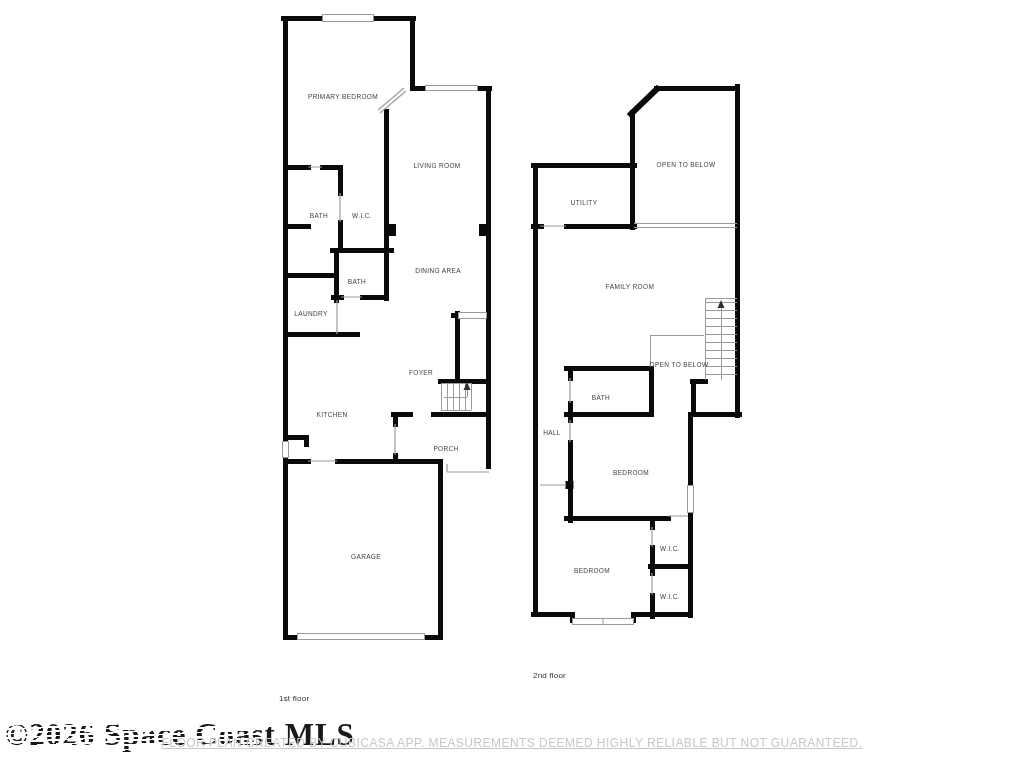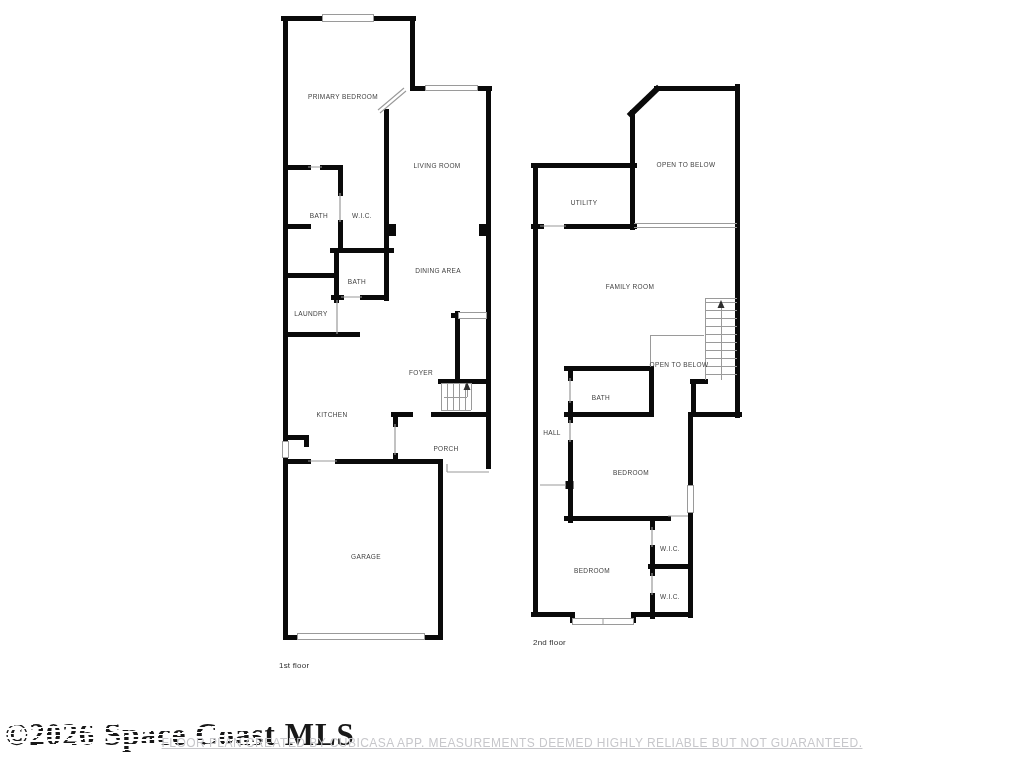--- a/index.html
+++ b/index.html
@@ -2,21 +2,21 @@
 <html><head>
 <meta charset="utf-8">
 <style>
   html,body{margin:0;padding:0;background:#ffffff;}
   #stage{position:relative;width:1024px;height:768px;background:#ffffff;overflow:hidden;
          font-family:"Liberation Sans",sans-serif;}
   #plan-svg{position:absolute;left:0;top:0;}
   .room-label{position:absolute;transform:translate(-50%,-50%);font-size:6.5px;
               letter-spacing:.35px;color:#3d3d3d;white-space:nowrap;}
   .floor-caption{position:absolute;transform:translateY(-50%);font-size:8px;color:#303030;
-                 letter-spacing:.2px;white-space:nowrap;}
+                 letter-spacing:.2px;white-space:nowrap;margin-top:33px;}
   .watermark{position:absolute;left:5px;top:717px;font-family:"Liberation Serif",serif;
              font-weight:bold;font-size:31px;letter-spacing:1px;color:#181818;white-space:nowrap;}
   .watermark-stripes{position:absolute;left:0;top:713px;width:265px;height:52px;
              background:repeating-linear-gradient(177deg,rgba(255,255,255,0) 0px,rgba(255,255,255,0) 2.6px,#ffffff 2.6px,#ffffff 4.4px);
              pointer-events:none;}
   .footer-note{position:absolute;left:0;top:736px;width:1024px;text-align:center;
              font-size:12px;letter-spacing:.45px;color:#c7c7cb;white-space:nowrap;text-decoration:underline;}
 </style>
 </head>
 <body>

